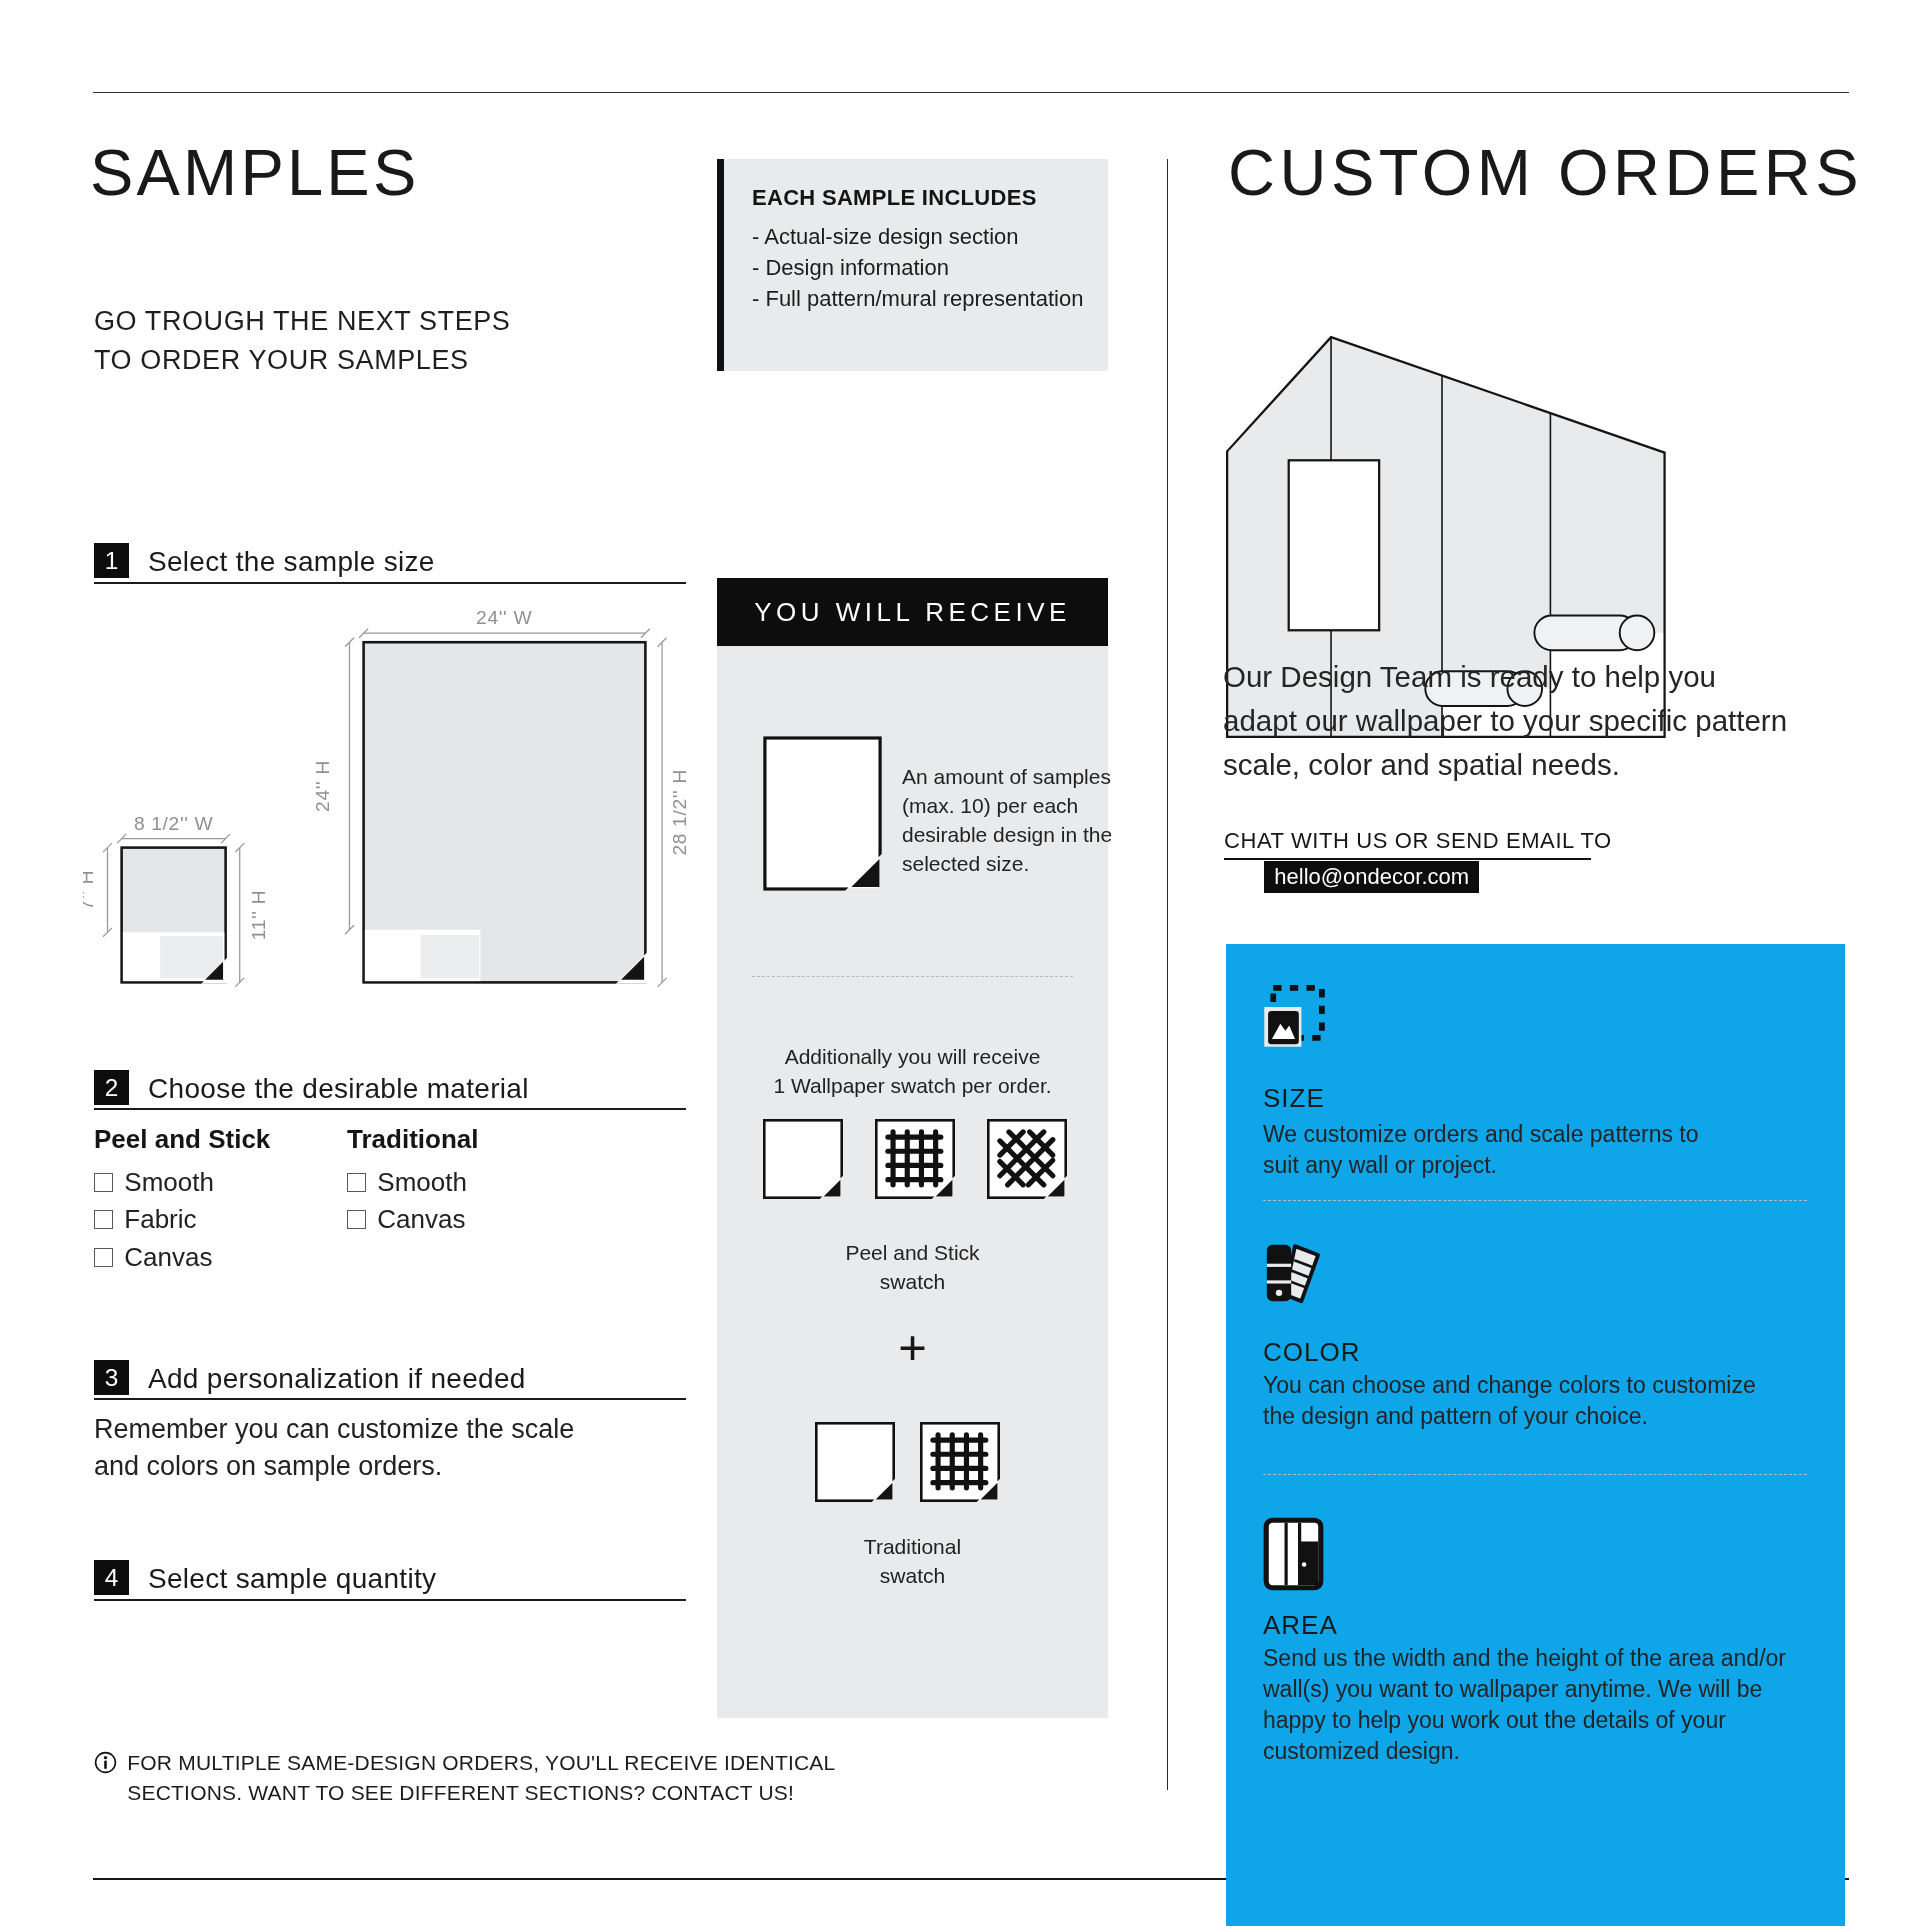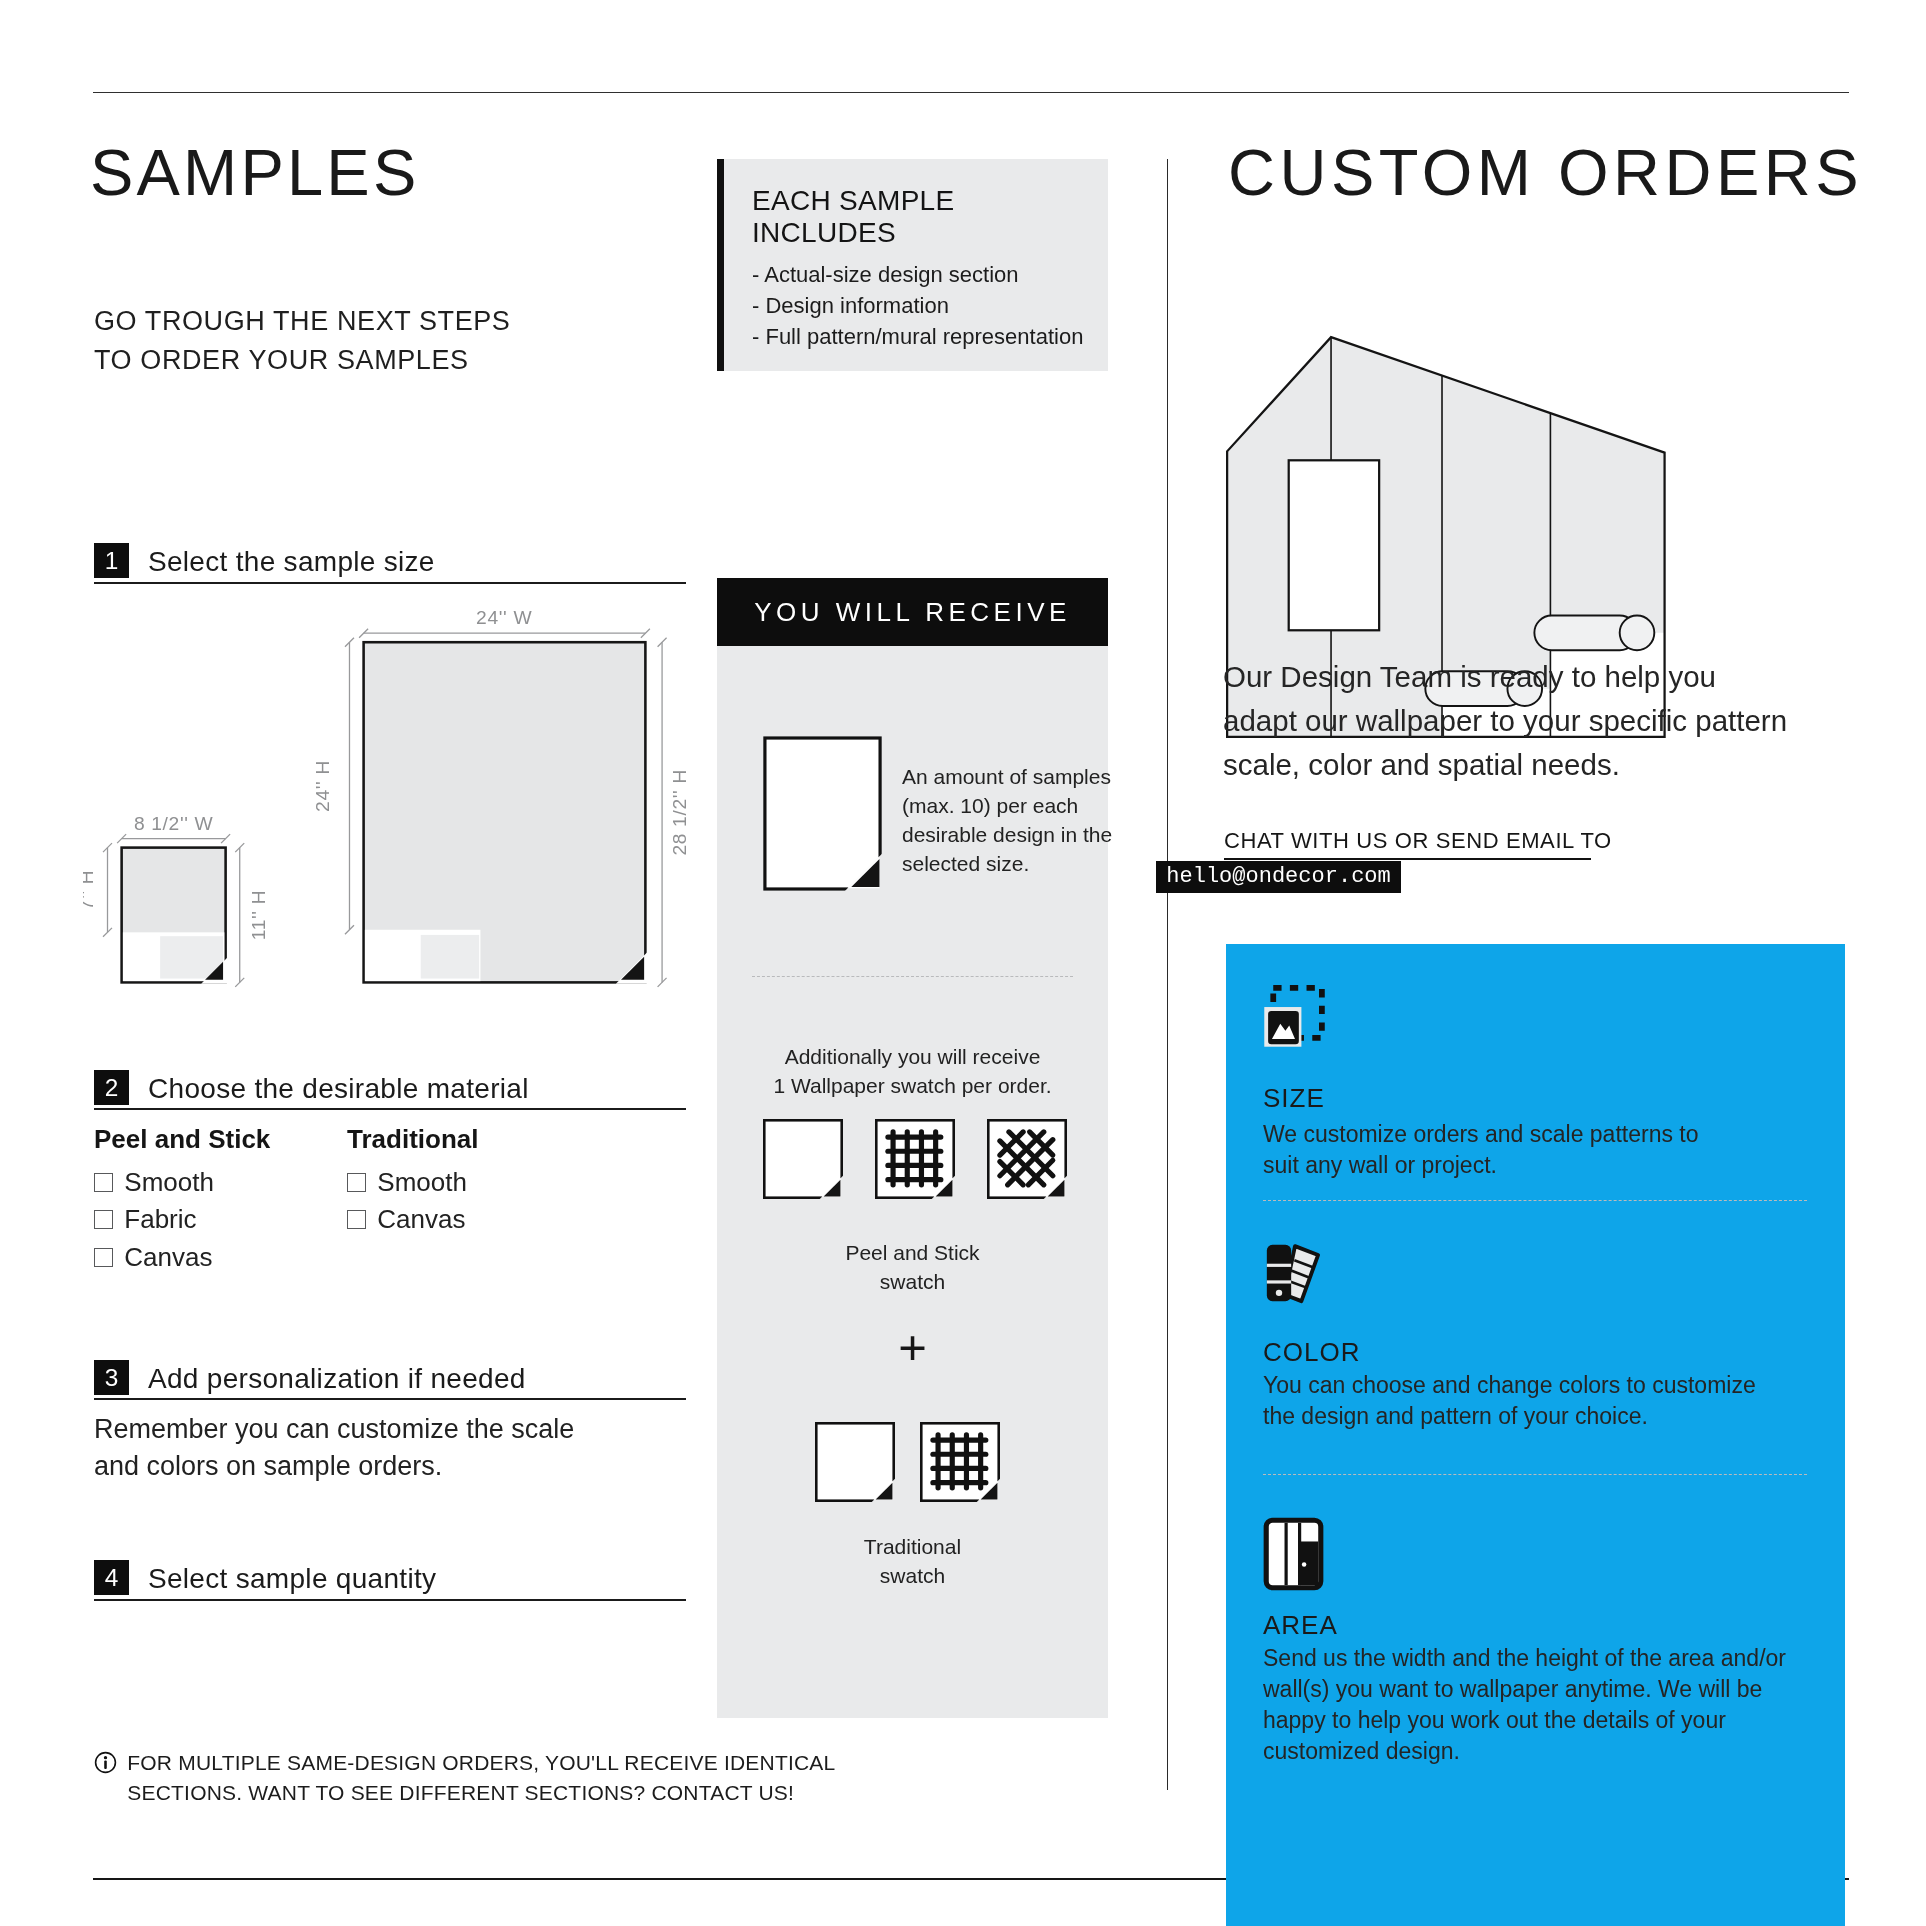--- a/index.html
+++ b/index.html
@@ -4,21 +4,21 @@
 <style>
   html,body{margin:0;padding:0;background:#ffffff;}
   #canvas{position:relative;width:1926px;height:1926px;background:#ffffff;overflow:hidden;
           font-family:"Liberation Sans","DejaVu Sans",sans-serif;color:#1b1b1b;}
   .abs{position:absolute;}
   .rule{background:#2f2f2f;}
   .h1{font-size:65px;letter-spacing:3.2px;font-weight:400;color:#191919;white-space:nowrap;}
   .subtitle{font-size:27px;line-height:39px;letter-spacing:0.6px;color:#1f1f1f;white-space:nowrap;}
   .includes-box{width:391px;height:212px;background:#e9eaeb;border-left:7px solid #101010;
                 box-sizing:border-box;padding:26px 16.7px 0 28px;}
-  .includes-heading{font-size:28px;font-weight:400;letter-spacing:0.3px;margin-bottom:10.3px;color:#141414;}
+  .includes-heading{font-size:22px;font-weight:700;letter-spacing:0.3px;margin-bottom:10.3px;color:#141414;}
   .includes-item{font-size:22px;line-height:31px;color:#1c1c1c;width:360px;
                  text-indent:-14px;padding-left:14px;}
   .vdivider{width:1.3px;background:#2a2a2a;}
   .badge{width:35px;height:35px;background:#0d0d0d;color:#ffffff;font-size:24.4px;
          line-height:35px;text-align:center;}
   .step-title{font-size:28px;letter-spacing:0.3px;color:#1b1b1b;white-space:nowrap;}
   .step-line{height:1.9px;background:#1b1b1b;}
   .note{font-size:27px;line-height:37px;color:#222222;}
   .mat-heading{font-size:26px;font-weight:700;color:#151515;white-space:nowrap;}
   .mat-row{white-space:nowrap;}
@@ -275,21 +275,21 @@
     <g>
       <rect x="317" y="543" width="155" height="54" rx="27" fill="#f0f1f2" stroke="#141414" stroke-width="3"></rect>
       <circle cx="472" cy="570" r="27" fill="#f0f1f2" stroke="#141414" stroke-width="3"></circle>
     </g>
   </svg>
 
   <div class="abs intro" style="left:1223px;top:655px;width:565px;">Our Design Team is ready to help you adapt our wallpaper to your specific pattern scale, color and spatial needs.</div>
 
   <div class="abs chat-label" style="left:1224px;top:828px;">CHAT WITH US OR SEND EMAIL TO</div>
   <div class="abs" style="left:1224px;top:858px;width:367px;height:1.9px;background:#111111;"></div>
-  <div class="abs email-box" style="left:1156px;top:861px;font-family:Liberation Mono, monospace;">hello@ondecor.com</div>
+  <div class="abs email-box" style="left:1264px;top:861px;">hello@ondecor.com</div>
 
   <div class="abs custom-box" style="left:1226px;top:944px;">
 
     <svg class="abs" style="left:37px;top:40px;" width="64" height="64" viewBox="0 0 100 100">
       <rect x="16" y="6" width="76" height="78" fill="none" stroke="#111111" stroke-width="9" stroke-dasharray="13 13"></rect>
       <rect x="2" y="36" width="58" height="62" fill="#e9eaeb"></rect>
       <rect x="8" y="42" width="48" height="52" rx="5" fill="#111111"></rect>
       <polygon points="14,86 27,62 35,73 41,65 50,86" fill="#ffffff"></polygon>
     </svg>
     <div class="abs sec-heading" style="left:37px;top:139px;">SIZE</div>

